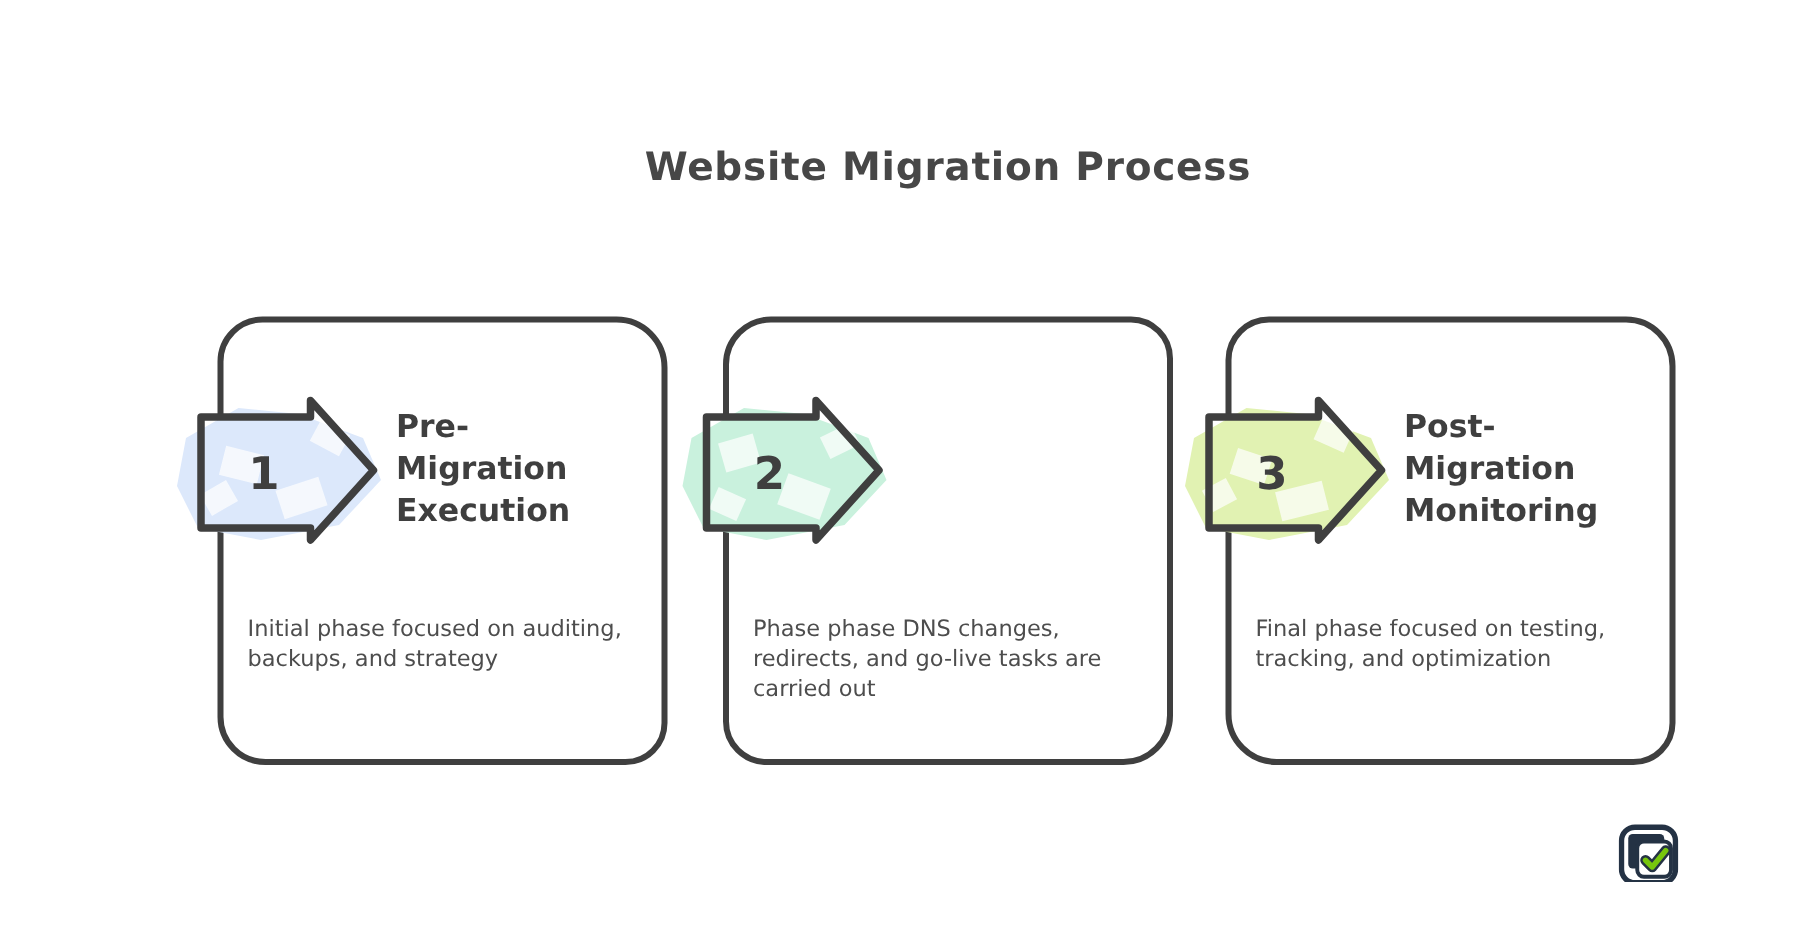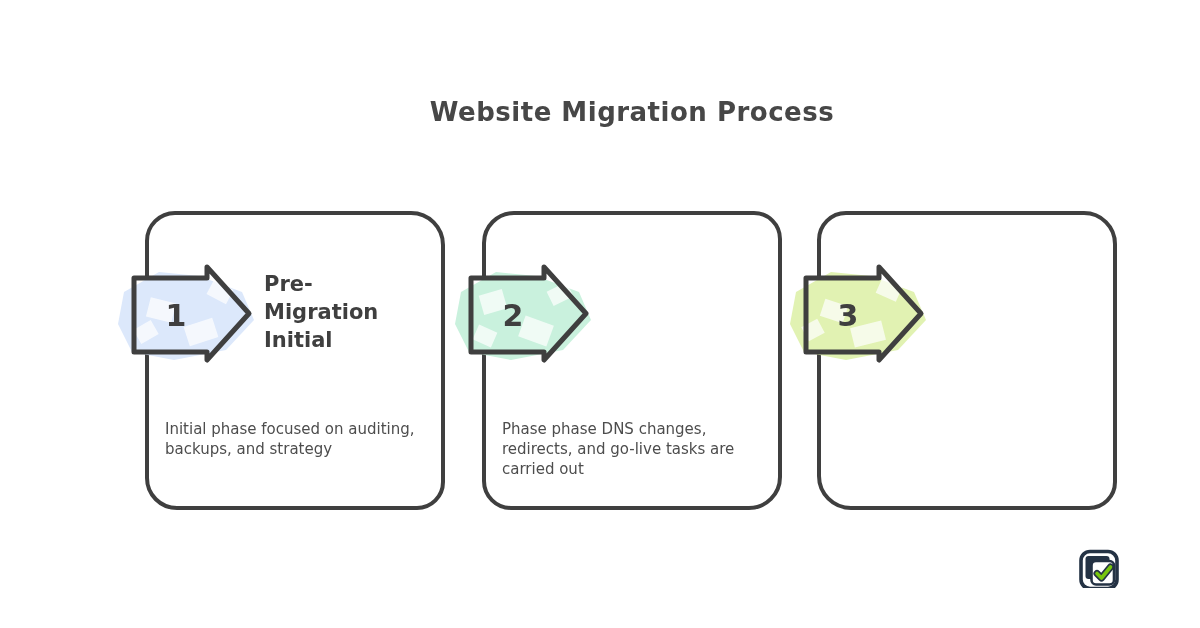--- a/index.html
+++ b/index.html
@@ -60,21 +60,21 @@
     justify-content: center;
     margin: 0;
     font-size: 21px;
     font-weight: bold;
     line-height: 1.32;
     color: #3f3f3f;
   }
   .card-desc {
     position: absolute;
     left: 16px;
-    top: 205px;
+    top: 195px;
     width: 268px;
     margin: 0;
     font-size: 15px;
     line-height: 1.33;
     color: #4d4d4d;
   }
   .logo {
     position: absolute;
     left: 1047px;
     top: 549px;
@@ -99,21 +99,21 @@
       <polygon points="10,30 45,10 85,14 128,30 140,58 112,88 60,98 18,90 4,62" fill="#dce8fb"></polygon>
       <g fill="#ffffff" opacity="0.72">
         <rect x="34" y="38" width="26" height="20" transform="rotate(14 47 48)"></rect>
         <rect x="72" y="60" width="30" height="20" transform="rotate(-18 87 70)"></rect>
         <rect x="95" y="22" width="22" height="16" transform="rotate(28 106 30)"></rect>
         <rect x="22" y="62" width="20" height="16" transform="rotate(-30 32 70)"></rect>
       </g>
       <polygon points="20,16 93,16 93,5 135,51.5 93,98 93,90 20,90" fill="none" stroke="#3f3f3f" stroke-width="5" stroke-linejoin="round"></polygon>
       <text class="arrow-number" x="62" y="64" text-anchor="middle" fill="#3f3f3f">1</text>
     </svg>
-    <h2 class="card-title">Pre-Migration Initial</h2>
+    <h2 class="card-title">Pre-Migration Execution</h2>
     <p class="card-desc">Initial phase focused on auditing, backups, and strategy</p>
   </section>
 
   <section class="card card-2">
     <svg class="arrow-svg" viewBox="0 0 145 103">
       <polygon points="10,30 45,10 85,14 128,30 140,58 112,88 60,98 18,90 4,62" fill="#c9f1dd"></polygon>
       <g fill="#ffffff" opacity="0.72">
         <rect x="30" y="30" width="24" height="20" transform="rotate(-16 42 40)"></rect>
         <rect x="70" y="58" width="30" height="22" transform="rotate(20 85 69)"></rect>
         <rect x="98" y="24" width="22" height="16" transform="rotate(-26 109 32)"></rect>
@@ -130,20 +130,22 @@
       <polygon points="10,30 45,10 85,14 128,30 140,58 112,88 60,98 18,90 4,62" fill="#e1f2b2"></polygon>
       <g fill="#ffffff" opacity="0.72">
         <rect x="36" y="40" width="24" height="18" transform="rotate(18 48 49)"></rect>
         <rect x="66" y="62" width="32" height="20" transform="rotate(-14 82 72)"></rect>
         <rect x="92" y="20" width="22" height="16" transform="rotate(24 103 28)"></rect>
         <rect x="18" y="60" width="18" height="16" transform="rotate(-28 27 68)"></rect>
       </g>
       <polygon points="20,16 93,16 93,5 135,51.5 93,98 93,90 20,90" fill="none" stroke="#3f3f3f" stroke-width="5" stroke-linejoin="round"></polygon>
       <text class="arrow-number" x="62" y="64" text-anchor="middle" fill="#3f3f3f">3</text>
     </svg>
+    <h2 class="card-title">Post-Migration Monitoring</h2>
+    <p class="card-desc">Final phase focused on testing, tracking, and optimization</p>
   </section>
 
   <svg class="logo" viewBox="0 0 40 42">
     <rect x="2" y="2.5" width="36" height="37" rx="9" fill="#ffffff" stroke="#243244" stroke-width="3.6"></rect>
     <rect x="6.5" y="7" width="24" height="23" rx="3" fill="#243244"></rect>
     <rect x="12.5" y="12" width="22.5" height="23.5" rx="4.5" fill="#ffffff" stroke="#243244" stroke-width="2.6"></rect>
     <path d="M18 24.5 l4.5 4.5 l9 -11" fill="none" stroke="#243244" stroke-width="7" stroke-linecap="round" stroke-linejoin="round"></path>
     <path d="M18 24.5 l4.5 4.5 l9 -11" fill="none" stroke="#77c60d" stroke-width="3.6" stroke-linecap="round" stroke-linejoin="round"></path>
   </svg>
 

